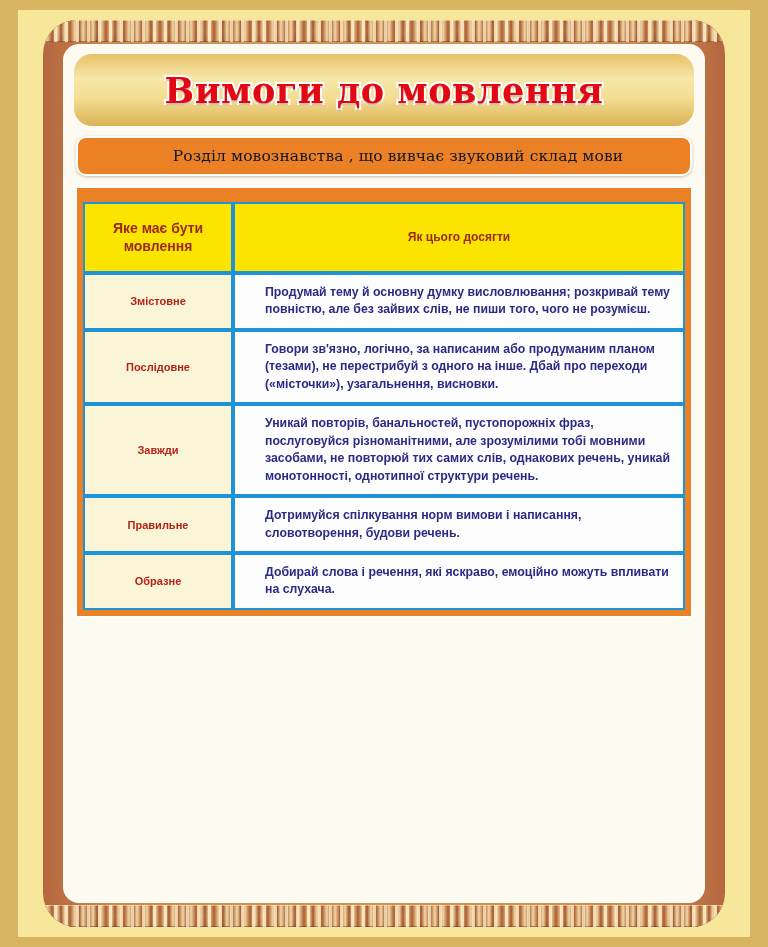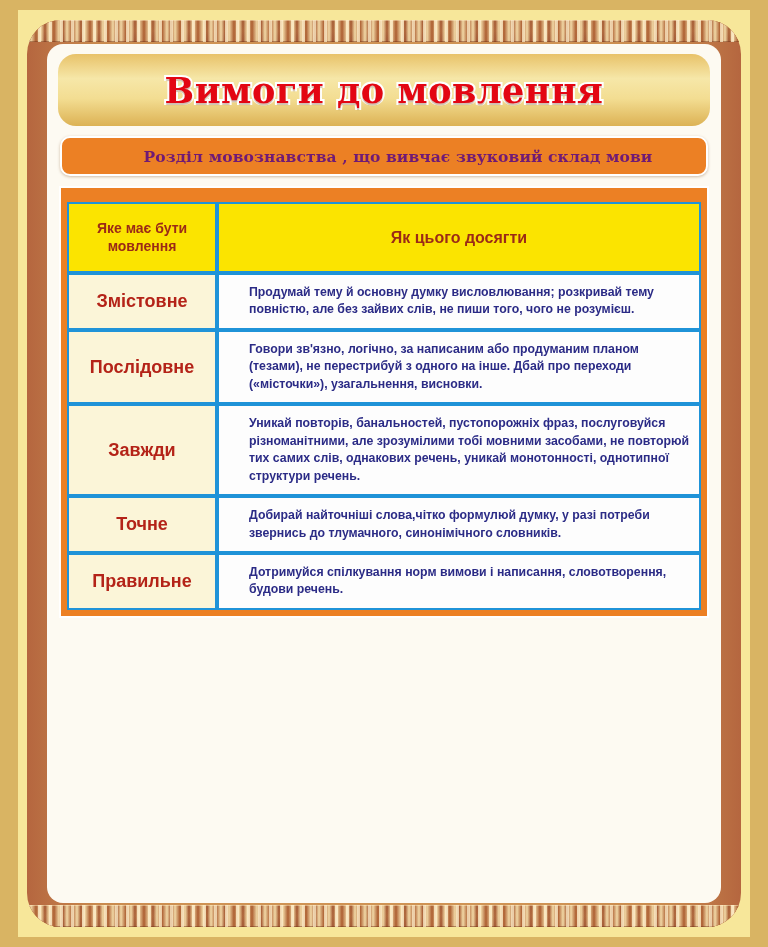--- a/index.html
+++ b/index.html
@@ -8,21 +8,21 @@
     background:#d9b463;
     font-family:"Liberation Sans", sans-serif;
     overflow:hidden;
   }
 
   
   .poster {
     position:absolute; left:18px; top:10px;
     width:732px; height:927px;
     background:#f7e79a;
-    padding:10px 9px;
+    padding:10px 25px;
   }
   .frame {
     position:relative;
     width:100%; height:100%;
     border-radius:34px;
     background:linear-gradient(90deg,
         #b5663f 0%, #c98a4e 10%, #cf9354 26%,
         #cf9354 74%, #c98a4e 90%, #b5663f 100%);
     padding:24px 20px;
     overflow:hidden;
@@ -85,23 +85,23 @@
     height:40px;
     margin:0 4px 10px 4px;
     border-radius:10px;
     background:#ec8024;
     border:2px solid #ffffff;
     box-shadow:0 1px 3px rgba(120,70,20,.35);
     display:flex; align-items:center; justify-content:center;
   }
   .subtitle-text {
     font-family:"DejaVu Serif", serif;
-    font-weight:bold;
+    font-weight:normal;
     font-size:15.5px;
-    color:#701a75;
+    color:#0f172a;
     white-space:nowrap;
     letter-spacing:.1px;
     margin-left:28px;
   }
 
   
   .table-panel {
     background:#ec8024;
     margin:0 3px;
     padding:14px 6px 6px 6px;
@@ -115,26 +115,26 @@
   }
   .th-cell {
     background:#fbe400;
     color:#9b2a16;
     font-weight:bold;
     font-size:14px;
     text-align:center;
     line-height:1.25;
     padding:16px 6px !important;
   }
-  .th-cell.wide { font-size:16px;text-align:center; }
+  .th-cell.wide { font-size:12px;text-align:center; }
   .name-cell {
     background:#fbf5d8;
     color:#b42318;
     font-weight:bold;
-    font-size:18px;
+    font-size:11px;
     text-align:center;
     width:150px;
   }
   .desc-cell {
     background:#fdfdfd;
     color:#2b2b86;
     font-weight:bold;
     font-size:12.3px;
     line-height:1.42;
     padding-left:30px !important;
@@ -173,26 +173,26 @@
               </tr>
               <tr>
                 <td class="name-cell">Послідовне</td>
                 <td class="desc-cell">Говори зв'язно, логічно, за написаним або продуманим планом (тезами), не перестрибуй з одного на інше. Дбай про переходи («місточки»), узагальнення, висновки.</td>
               </tr>
               <tr>
                 <td class="name-cell">Завжди</td>
                 <td class="desc-cell">Уникай повторів, банальностей, пустопорожніх фраз, послуговуйся різноманітними, але зрозумілими тобі мовними засобами, не повторюй тих самих слів, однакових речень, уникай монотонності, однотипної структури речень.</td>
               </tr>
               <tr>
-                <td class="name-cell">Точне</td>
-                <td class="desc-cell">Добирай найточніші слова,чітко формулюй думку, у разі потреби звернись до тлумачного, синонімічного словників.</td>
+                <td class="name-cell">Правильне</td>
+                <td class="desc-cell">Дотримуйся спілкування норм вимови і написання, словотворення, будови речень.</td>
               </tr>
               <tr>
-                <td class="name-cell">Правильне</td>
-                <td class="desc-cell">Дотримуйся спілкування норм вимови і написання, словотворення, будови речень.</td>
+                <td class="name-cell">Образне</td>
+                <td class="desc-cell">Добирай слова і речення, які яскраво, емоційно можуть впливати на слухача.</td>
               </tr>
             </tbody>
         </table>
       </div>
 
     </div>
   </div>
 </div>
 
 </body></html>

